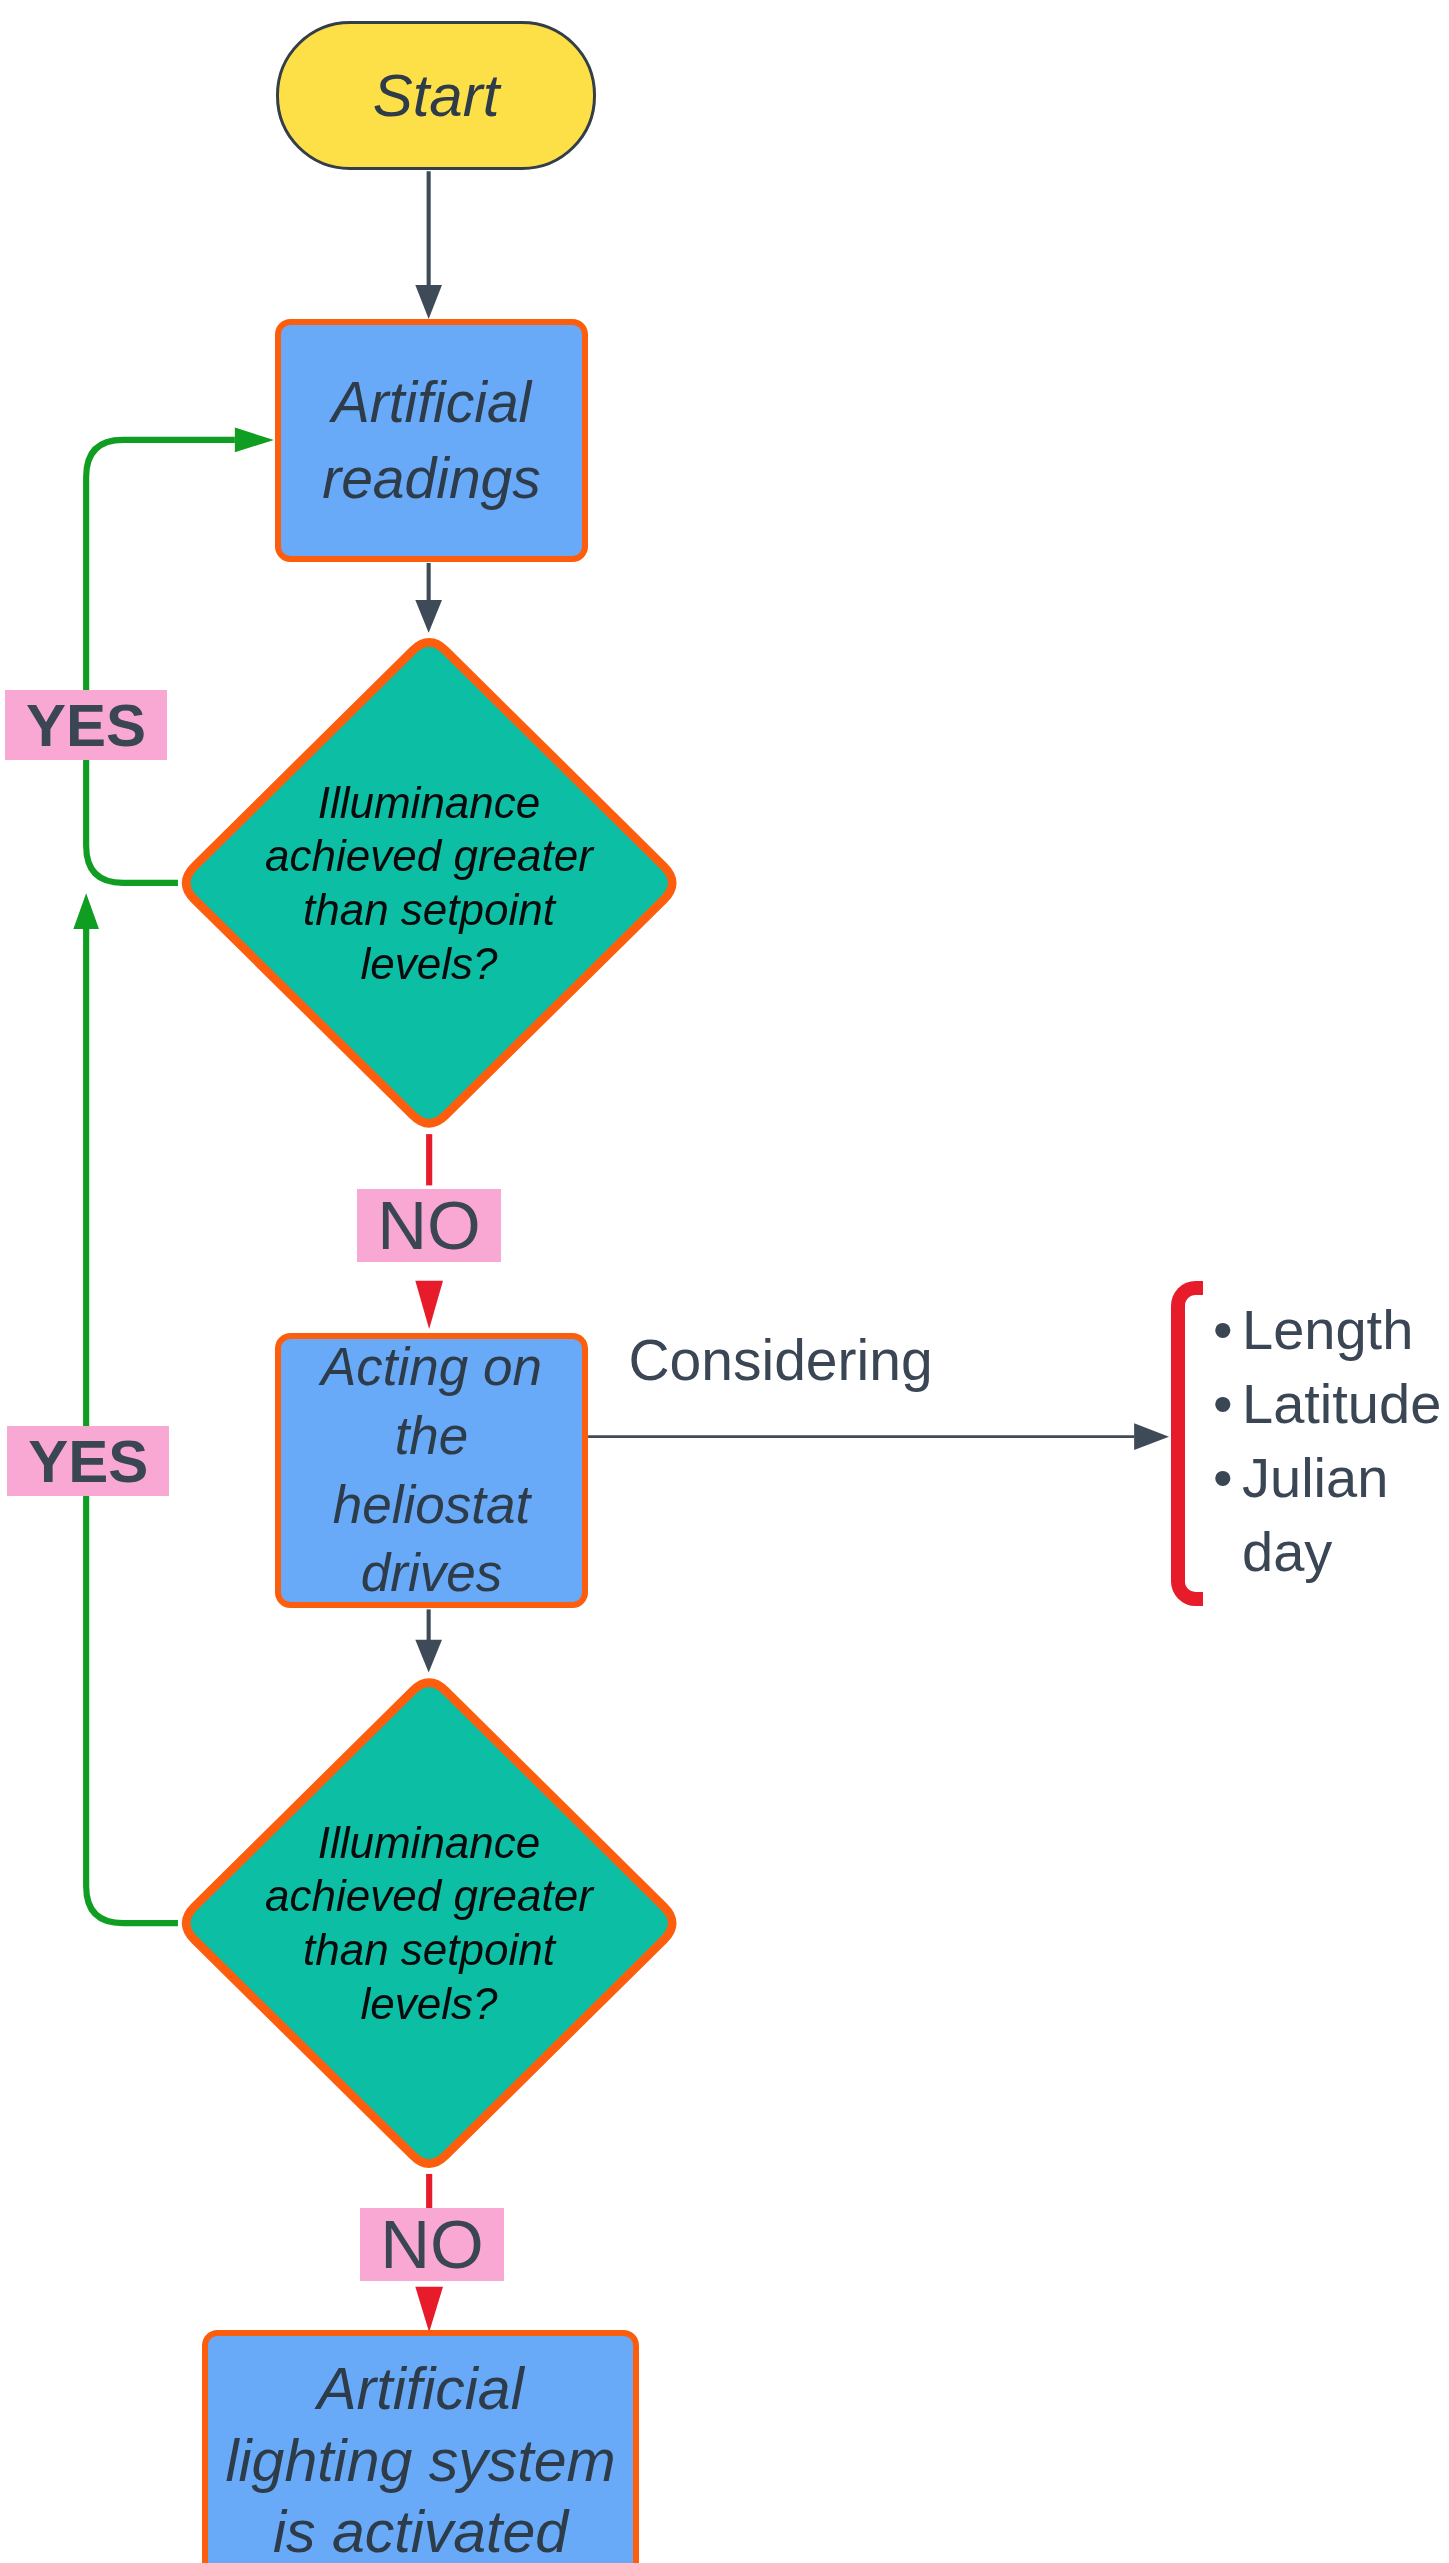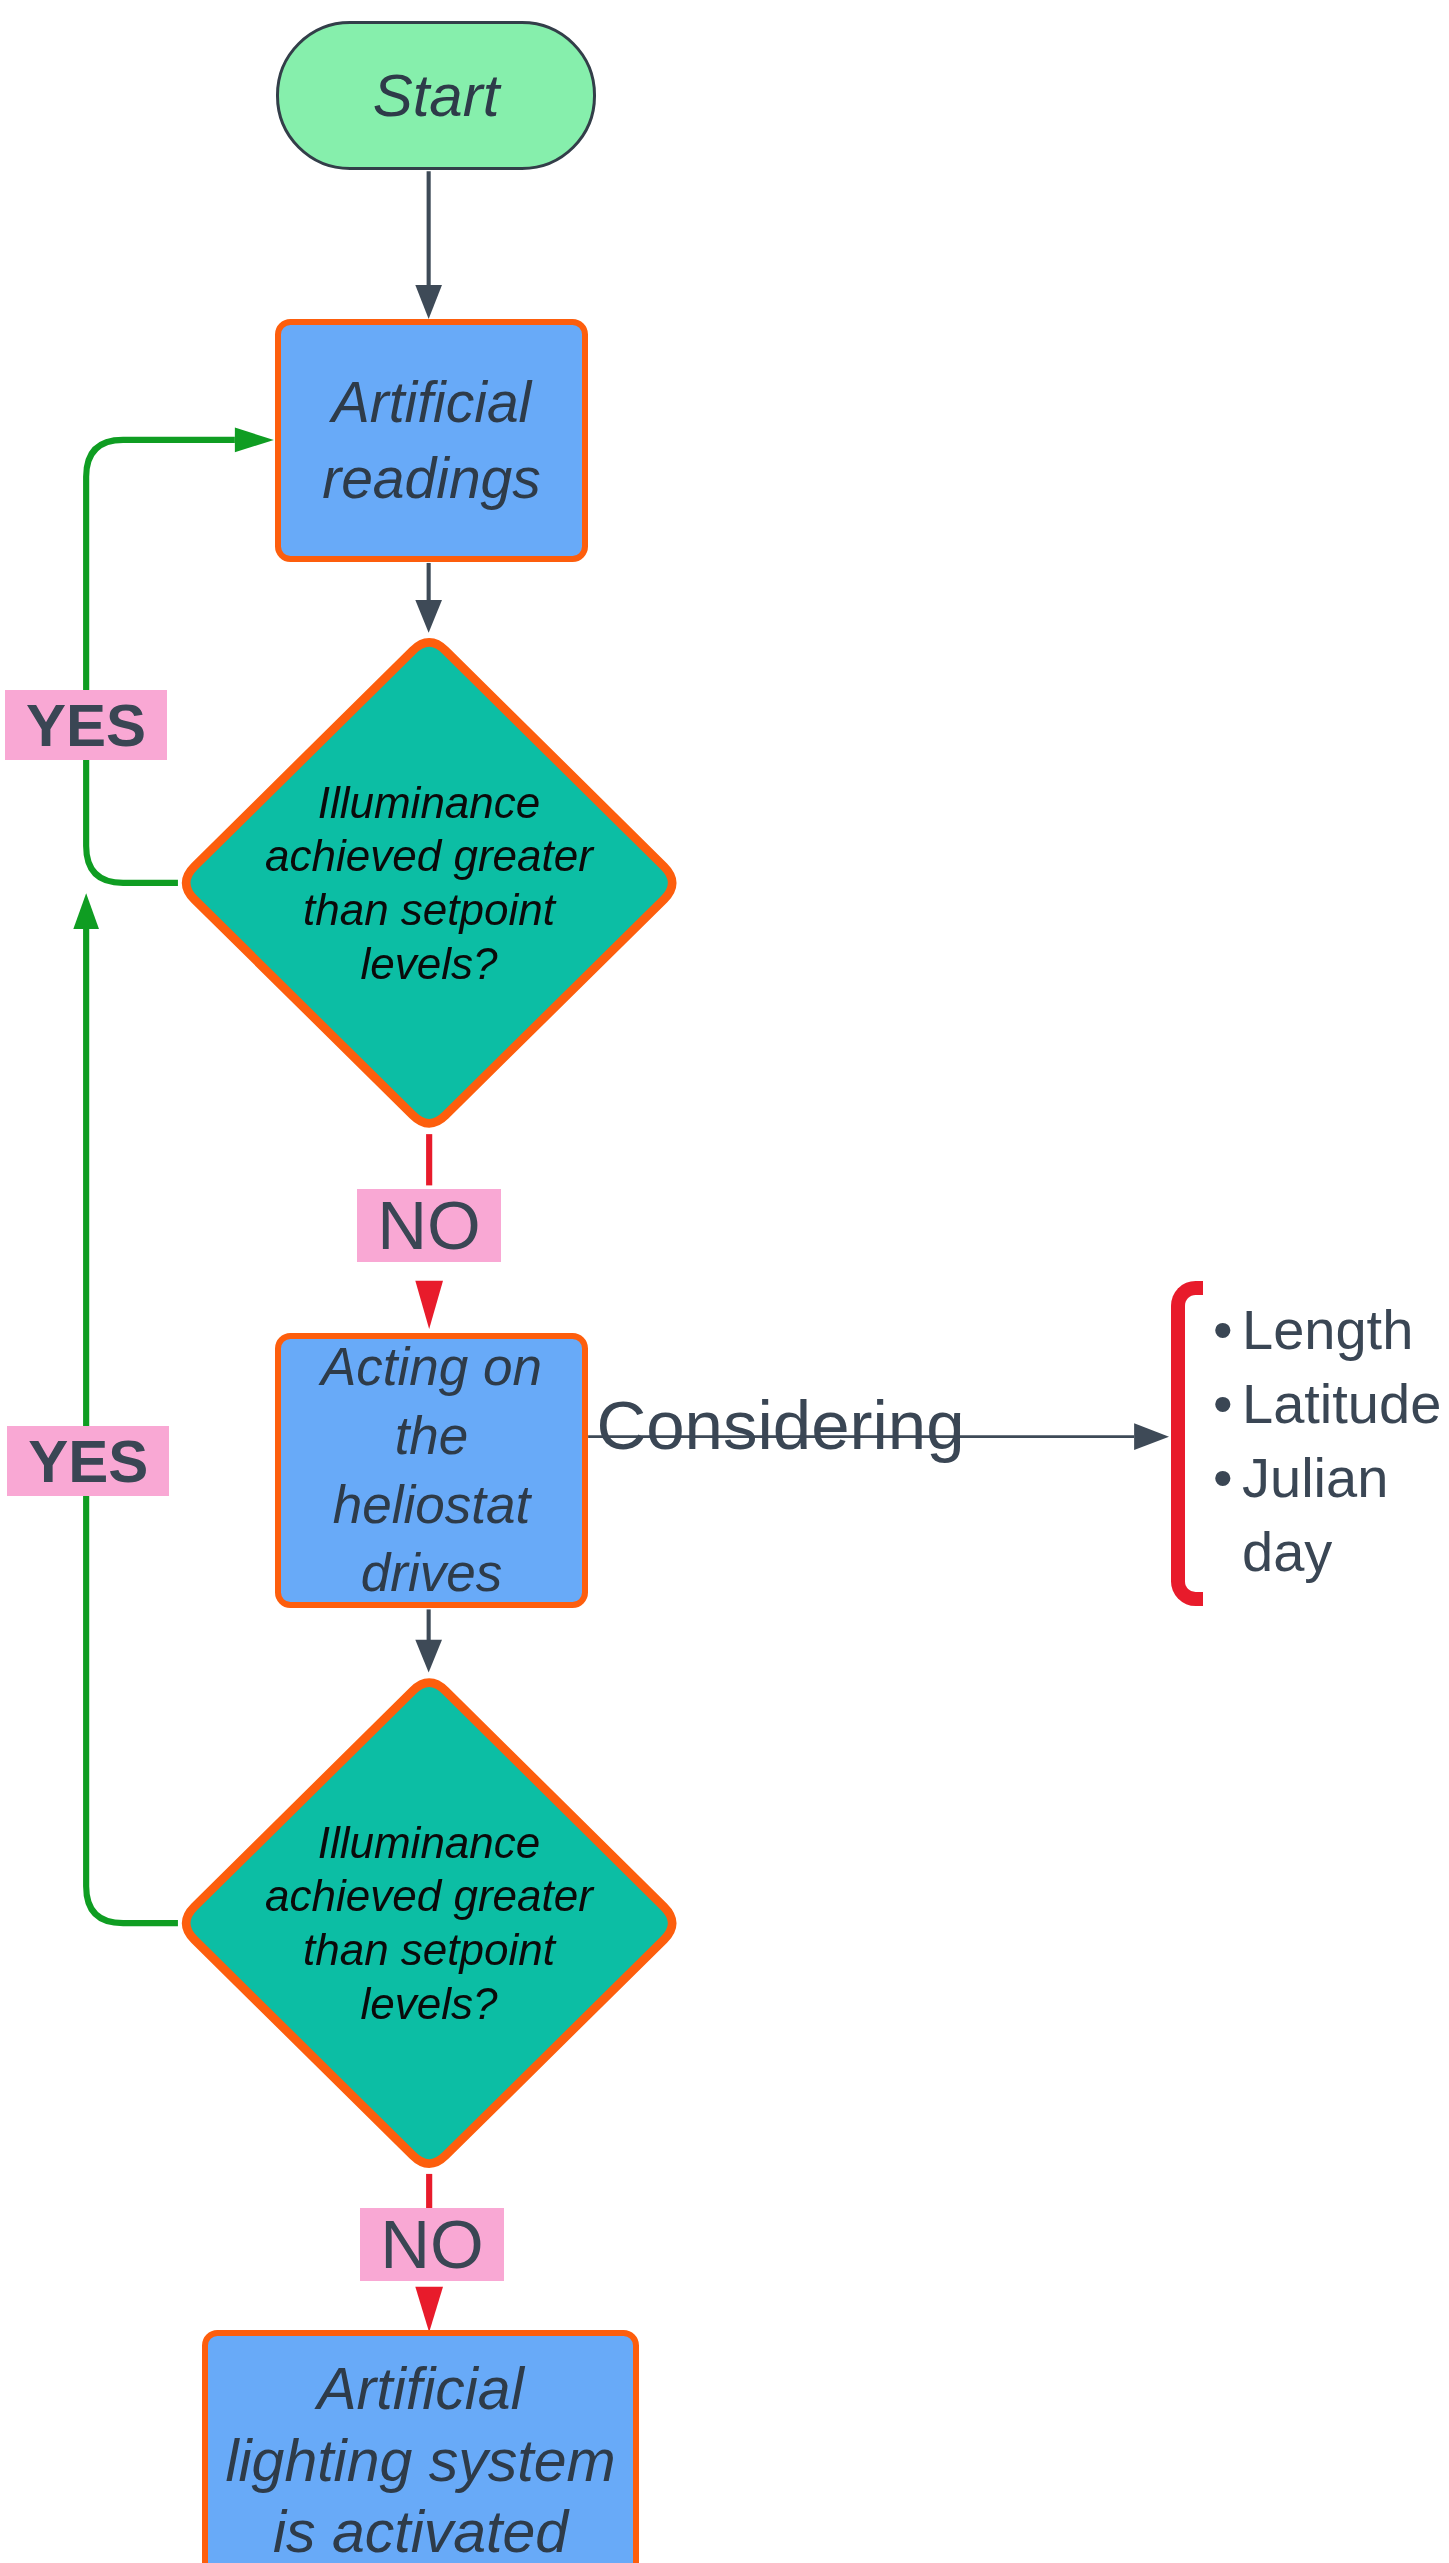--- a/index.html
+++ b/index.html
@@ -39,21 +39,21 @@
     align-items: center;
     justify-content: center;
     text-align: center;
     font-style: italic;
     color: #2E3B49;
   }
   .node-label { white-space: pre-line; }
 
   .terminator {
     left: 276px; top: 21px; width: 320px; height: 149px;
-    background: #86efac;
+    background: #fde047;
     border: 3.1px solid #333E49;
     border-radius: 74px;
     font-size: 60px;
   }
   .process {
     background: #68AAF8;
     border: 6.2px solid #FD5E0D;
     border-radius: 15.4px;
   }
   .proc-luxometer {
@@ -85,22 +85,22 @@
     position: absolute;
     display: flex; align-items: center; justify-content: center;
     color: #3A4654;
     background: #f9a8d4;
   }
   .lbl-yes1 { left: 5.1px;  top: 690px; width: 162px; height: 70px; font-size: 60px; font-weight: bold; }
   .lbl-yes2 { left: 7.2px;  top: 1426px; width: 162px; height: 70px; font-size: 60px; font-weight: bold; }
   .lbl-no1  { left: 357px; top: 1189px; width: 144px; height: 73px; font-size: 69px; }
   .lbl-no2  { left: 360px; top: 2208px; width: 144px; height: 73px; font-size: 69px; }
   .lbl-considering {
-    left: 601px; top: 1391px; width: 359px; height: 68px;
-    font-size: 69px; background: transparent;
+    left: 601px; top: 1326px; width: 359px; height: 68px;
+    font-size: 57px; background: transparent;
   }
 
   
   .bracket {
     position: absolute;
     left: 1171px; top: 1281px;
     width: 32px; height: 325px;
     box-sizing: border-box;
     border-left: 14.4px solid #E81B2B;
     border-top: 14.4px solid #E81B2B;

